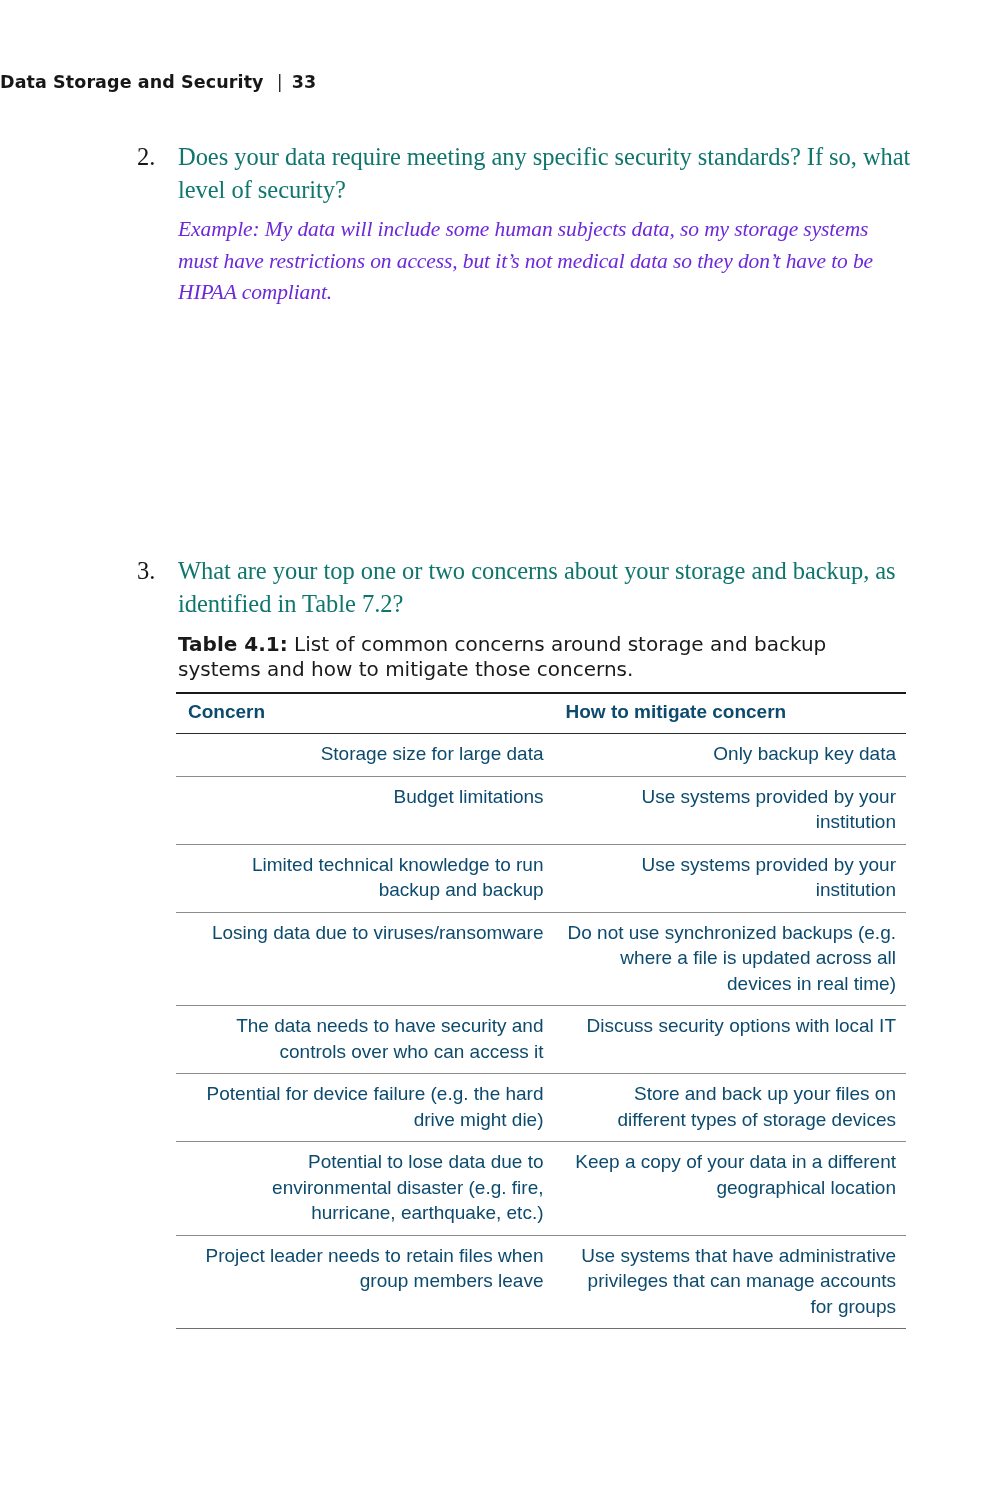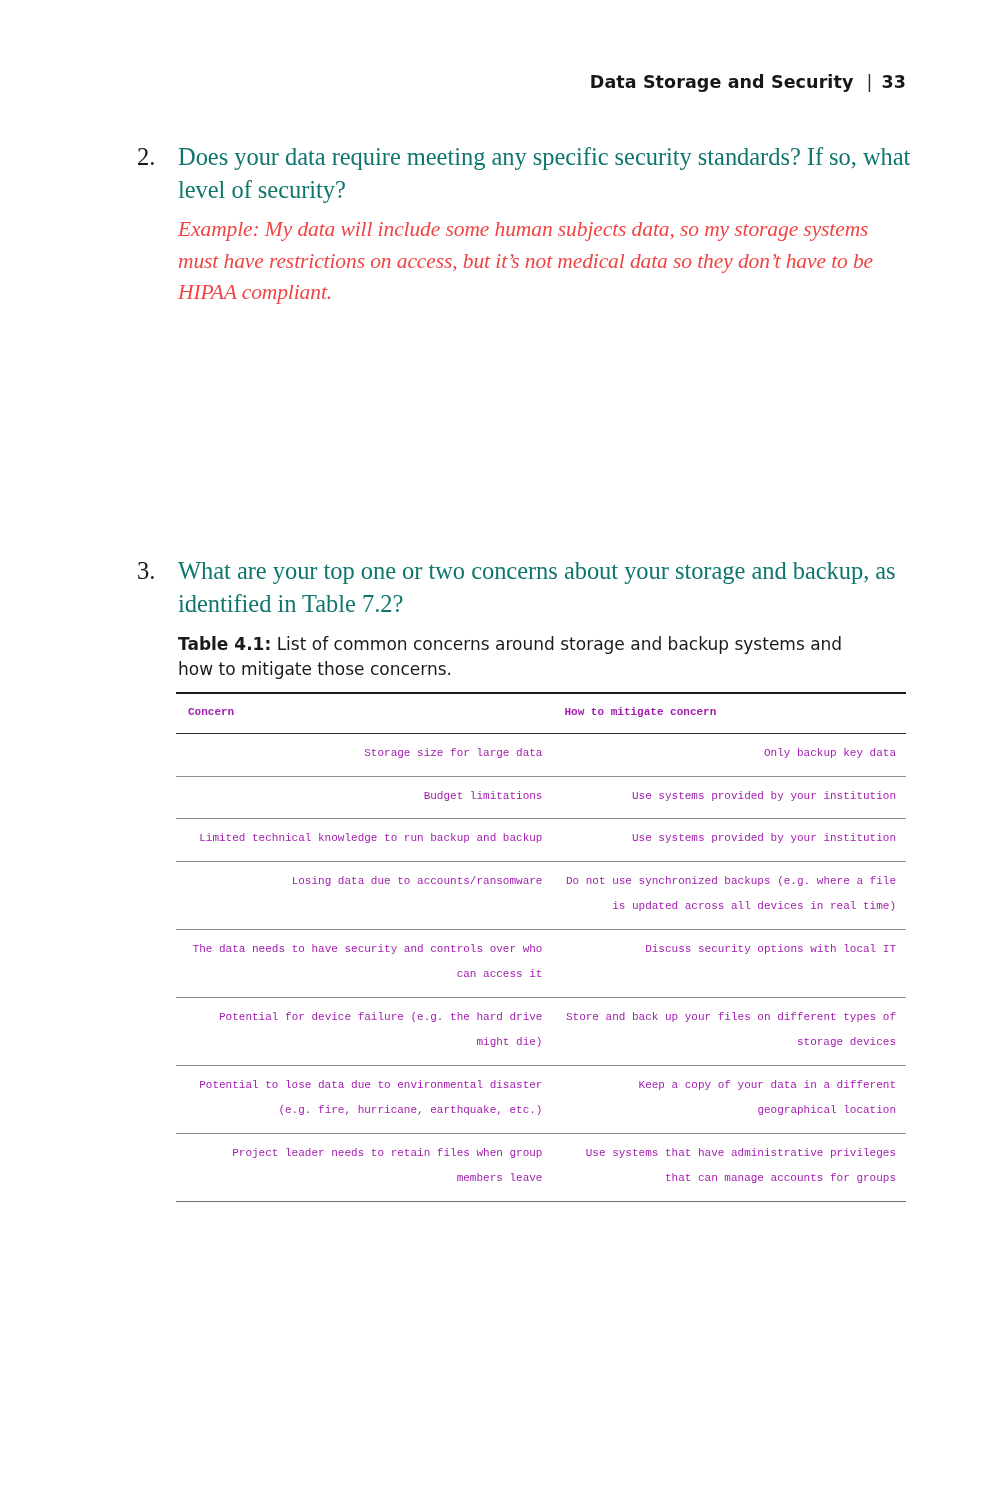--- a/index.html
+++ b/index.html
@@ -16,21 +16,21 @@
     font-family: "Liberation Sans", sans-serif;
     color: #1a1a1a;
   }
 
   
   .running-head {
     position: absolute;
     top: 72px;
     left: 0;
     width: 906px;
-    text-align: right;
+    text-align: left;
     font-family: "DejaVu Sans", sans-serif;
     font-size: 17.5px;
     font-weight: 600;
     letter-spacing: 0.1px;
     color: #171717;
     white-space: nowrap;
   }
   .running-head .rh-title { font-weight: 600; }
   .running-head .rh-sep {
     display: inline-block;
@@ -66,52 +66,52 @@
 
   .example {
     position: absolute;
     top: 214px;
     left: 178px;
     width: 735px;
     font-family: "Liberation Serif", serif;
     font-style: italic;
     font-size: 21.5px;
     line-height: 31.5px;
-    color: #ef4444;
+    color: #6d28d9;
     letter-spacing: -0.1px;
   }
 
   
   .table-caption {
     position: absolute;
     top: 632px;
     left: 178px;
     width: 700px;
     font-family: "DejaVu Sans", sans-serif;
-    font-size: 17px;
+    font-size: 20px;
     line-height: 25px;
     color: #1a1a1a;
   }
   .table-caption .cap-label {
     font-weight: 700;
   }
 
   
   .table-wrap {
     position: absolute;
     top: 692px;
     left: 176px;
     width: 730px;
   }
   table.concern-table {
     width: 730px;
     border-collapse: collapse;
-    font-family: Liberation Mono, monospace;
-    font-size: 11px;
-    color: #a21caf;
+    font-family: Liberation Sans, sans-serif;
+    font-size: 19px;
+    color: #0c4a6e;
   }
   table.concern-table thead th {
     text-align: left;
     font-weight: 700;
     padding: 6px 10px 9px 12px;
     border-top: 2.2px solid #1a1a1a;
     border-bottom: 1.6px solid #2b2b2b;
     vertical-align: top;
     line-height: 24px;
   }
@@ -169,21 +169,21 @@
           </tr>
           <tr>
             <td class="col-a">Budget limitations</td>
             <td class="col-b">Use systems provided by your institution</td>
           </tr>
           <tr>
             <td class="col-a">Limited technical knowledge to run backup and backup</td>
             <td class="col-b">Use systems provided by your institution</td>
           </tr>
           <tr>
-            <td class="col-a">Losing data due to accounts/ransomware</td>
+            <td class="col-a">Losing data due to viruses/ransomware</td>
             <td class="col-b">Do not use synchronized backups (e.g. where a file is updated across all devices in real time)</td>
           </tr>
           <tr>
             <td class="col-a">The data needs to have security and controls over who can access it</td>
             <td class="col-b">Discuss security options with local IT</td>
           </tr>
           <tr>
             <td class="col-a">Potential for device failure (e.g. the hard drive might die)</td>
             <td class="col-b">Store and back up your files on different types of storage devices</td>
           </tr>

